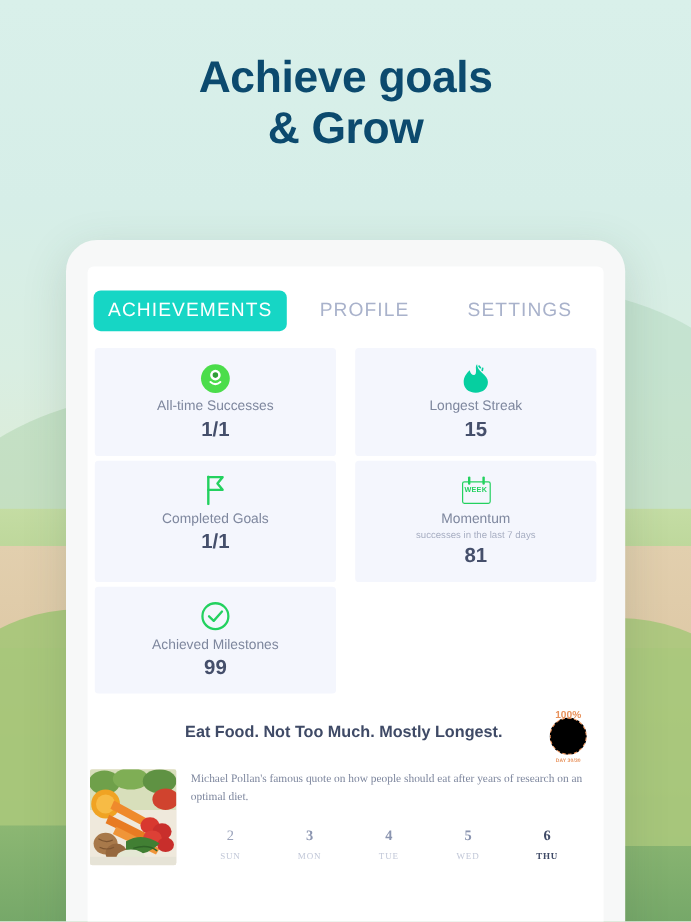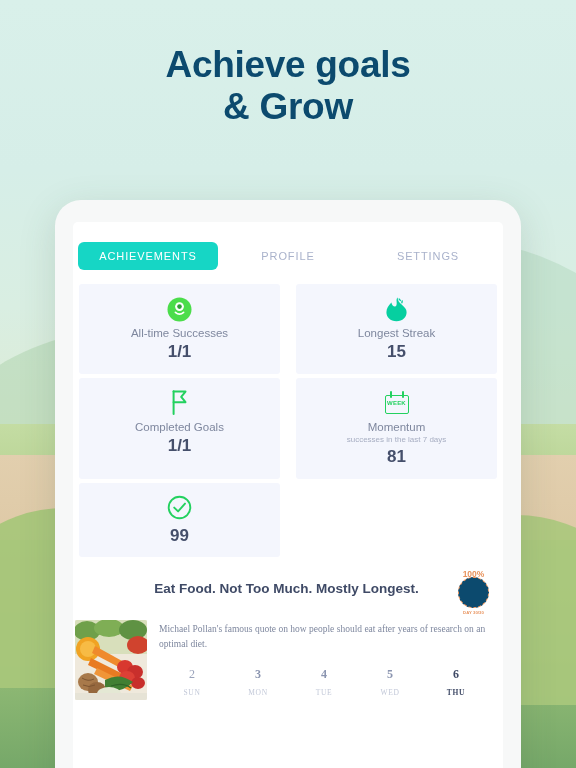--- a/index.html
+++ b/index.html
@@ -126,21 +126,21 @@
 
   
   .tabbar {
     display: flex;
     align-items: center;
     padding: 20px 5px 0 5px;
   }
   .tab {
     flex: 1;
     text-align: center;
-    font-size: 11px;
+    font-size: 16px;
     letter-spacing: 0.9px;
     color: #a9b2cb;
     padding: 8px 12px;
     font-weight: normal;
   }
   .tab.active {
     background: #16d6c5;
     color: #ffffff;
     border-radius: 6px;
     font-weight: normal;
@@ -248,21 +248,21 @@
   }
   .badge {
     width: 29px; height: 29px;
     border-radius: 50%;
     border: 1.6px dashed #e8925c;
     display: flex;
     flex-direction: column;
     align-items: center;
     justify-content: center;
     flex: none;
-    background: #0c4a6e;
+    background: #000000;
     gap: 32px;
   }
   .badge-pct {
     font-size: 8.5px;
     font-weight: bold;
     color: #e8925c;
     line-height: 1;
   }
   .badge-day {
     font-size: 4.2px;
@@ -404,20 +404,21 @@
       </div>
 
       <div class="card-row">
         <div class="stat-card">
           <div class="stat-icon">
             <svg width="25" height="25" viewBox="0 0 25 25">
               <circle cx="12.5" cy="12.5" r="10.8" stroke="#23d15f" stroke-width="1.9" fill="none"></circle>
               <path d="M7.2 12.6 L11.1 16.4 L18.0 8.6" stroke="#23d15f" stroke-width="1.9" fill="none" stroke-linecap="round" stroke-linejoin="round"></path>
             </svg>
           </div>
+          <div class="stat-label">Achieved Milestones</div>
           <div class="stat-value">99</div>
         </div>
         <div class="stat-card empty"></div>
       </div>
 
     </div>
 
     <div class="quote-sec">
       <div class="quote-head">
         <div class="quote-title">Eat Food. Not Too Much. Mostly Longest.</div>

